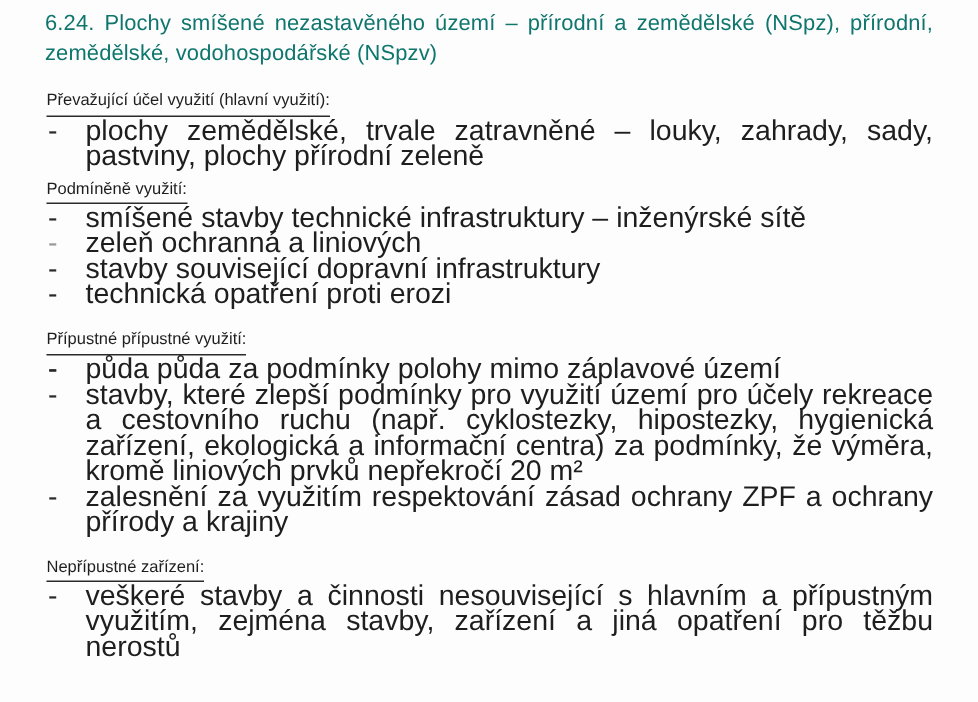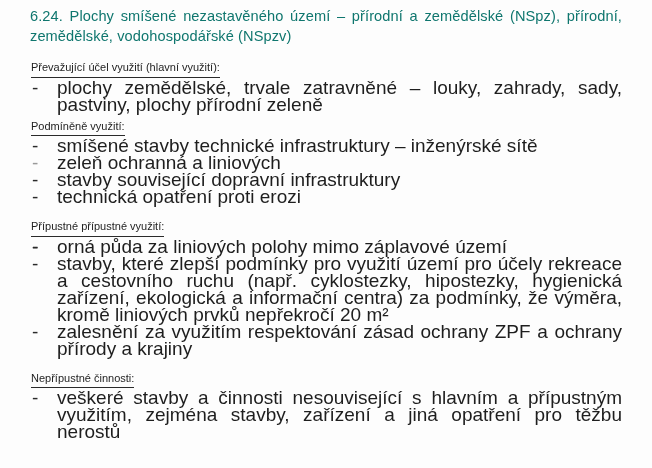--- a/index.html
+++ b/index.html
@@ -93,26 +93,26 @@
       <li class="dim-marker"><span class="marker"></span><span>zeleň ochranná a liniových</span></li>
       <li><span class="marker"></span><span>stavby související dopravní infrastruktury</span></li>
       <li><span class="marker"></span><span>technická opatření proti erozi</span></li>
     </ul>
   </section>
 
   <section class="section">
     <h2 class="section-heading"><span class="underlined">Přípustné přípustné využití:</span></h2>
     <ul class="bullets">
       <li><span class="marker"></span></li>
-      <li><span class="marker"></span><span>orná půda za liniových polohy mimo záplavové území</span></li>
+      <li><span class="marker"></span><span>půda půda za podmínky polohy mimo záplavové území</span></li>
       <li><span class="marker"></span><span>stavby, které zlepší podmínky pro využití území pro účely rekreace a cestovního ruchu (např. cyklostezky, hipostezky, hygienická zařízení, ekologická a informační centra) za podmínky, že výměra, kromě liniových prvků nepřekročí 20 m²</span></li>
       <li><span class="marker"></span><span>zalesnění za využitím respektování zásad ochrany ZPF a ochrany přírody a krajiny</span></li>
     </ul>
   </section>
 
   <section class="section">
-    <h2 class="section-heading"><span class="underlined">Nepřípustné činnosti:</span></h2>
+    <h2 class="section-heading"><span class="underlined">Nepřípustné zařízení:</span></h2>
     <ul class="bullets">
       <li><span class="marker"></span><span>veškeré stavby a činnosti nesouvisející s hlavním a přípustným využitím, zejména stavby, zařízení a jiná opatření pro těžbu nerostů</span></li>
     </ul>
   </section>
 
 </div>
 
 </body></html>

